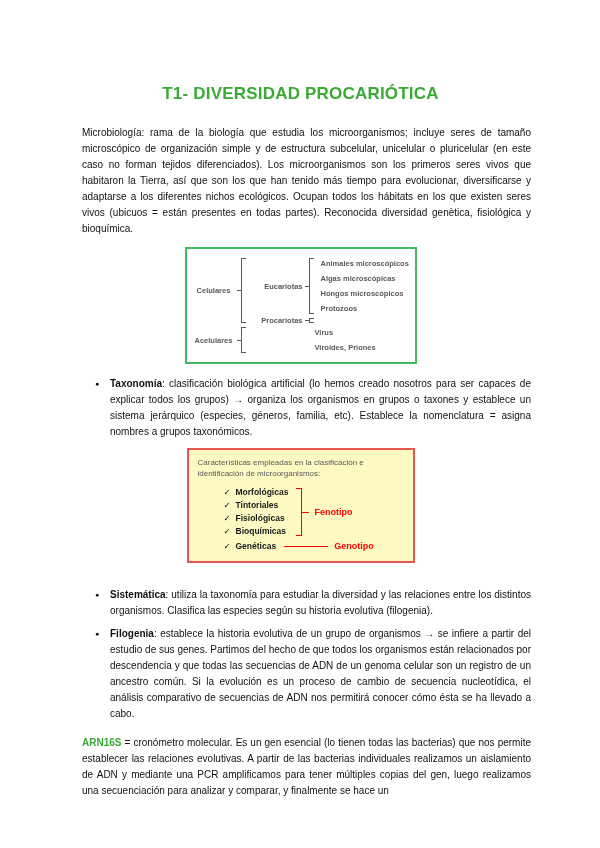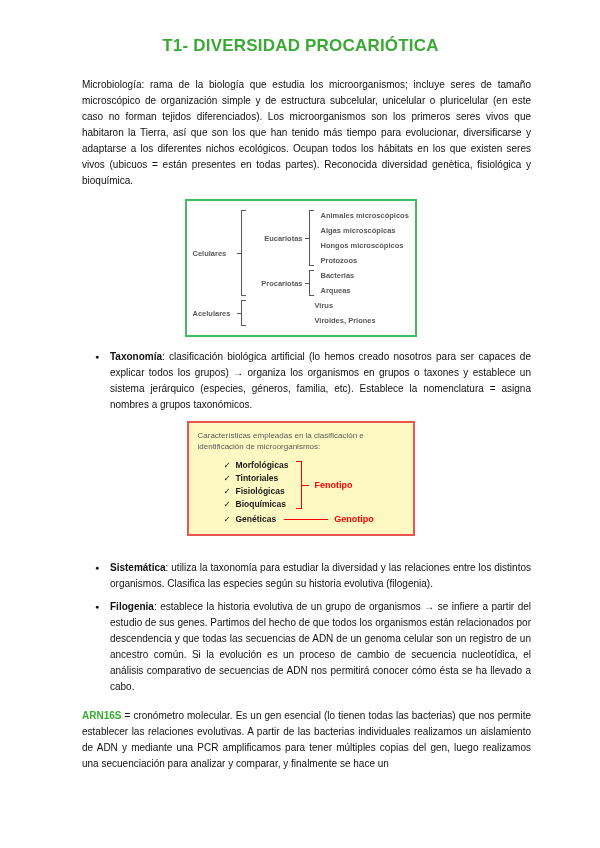--- a/index.html
+++ b/index.html
@@ -1,34 +1,34 @@
 <!DOCTYPE html>
 <html><head>
 <meta charset="utf-8">
 <style>
   html,body{margin:0;padding:0;background:#ffffff;}
   body{font-family:"Liberation Sans","DejaVu Sans",sans-serif;color:#111111;}
   .page{position:relative;width:600px;height:848px;background:#ffffff;box-sizing:border-box;
-        padding:36px 69px 0 70px;overflow:hidden;}
+        padding:84px 69px 0 70px;overflow:hidden;}
   .title{color:#3aaa35;font-size:17px;font-weight:bold;text-align:center;margin:0 0 21px 0;letter-spacing:0.2px;}
   p.body-text{font-size:10px;line-height:16px;text-align:justify;margin:0 0 10px 12px;}
   .lead{font-weight:bold;}
   .lead-green{font-weight:bold;color:#3aaa35;}
 
   
   .bullet-item{display:flex;margin:0 0 7px 0;}
   .bullet-marker{width:15px;margin-left:25px;font-size:7px;line-height:16px;flex:0 0 15px;}
   .bullet-body{flex:1;font-size:10px;line-height:16px;text-align:justify;}
 
   
   .fig-green{width:232px;margin:10px auto 12px auto;border:2px solid #43bb63;background:#ffffff;
              box-sizing:border-box;padding:7px 6px;}
   .tree{font-size:7.5px;font-weight:bold;color:#595959;}
   .tgroup{display:flex;align-items:center;}
-  .tlabel1{flex:0 0 42px;text-align:left;}
+  .tlabel1{flex:0 0 42px;text-align:center;}
   .tlabel2{flex:0 0 50px;text-align:right;}
   .tick{flex:0 0 4px;border-top:1.4px solid #595959;margin-left:2px;}
   .brk{align-self:stretch;flex:0 0 4px;border:1.4px solid #595959;border-right:none;margin:2px 7px 2px 0;}
   .tcol{display:flex;flex-direction:column;justify-content:center;flex:1;}
   .tleaf{line-height:15px;white-space:nowrap;}
   .acel-leaves{margin-left:62px;}
 
   
   .fig-red{width:228px;margin:8px auto 24px auto;border:2px solid #e8564f;background:#fef9c3;
            box-sizing:border-box;padding:7px 9px 8px 9px;}
@@ -69,24 +69,20 @@
               <span class="tleaf">Animales microscópicos</span>
               <span class="tleaf">Algas microscópicas</span>
               <span class="tleaf">Hongos microscópicos</span>
               <span class="tleaf">Protozoos</span>
             </div>
           </div>
           <div class="tgroup">
             <span class="tlabel2">Procariotas</span>
             <span class="tick"></span>
             <span class="brk"></span>
-            <div class="tcol">
-              <span class="tleaf">Bacterias</span>
-              <span class="tleaf">Arqueas</span>
-            </div>
           </div>
         </div>
       </div>
       <div class="tgroup">
         <span class="tlabel1">Acelulares</span>
         <span class="tick"></span>
         <span class="brk"></span>
         <div class="tcol acel-leaves">
           <span class="tleaf">Virus</span>
           <span class="tleaf">Viroides, Priones</span>

